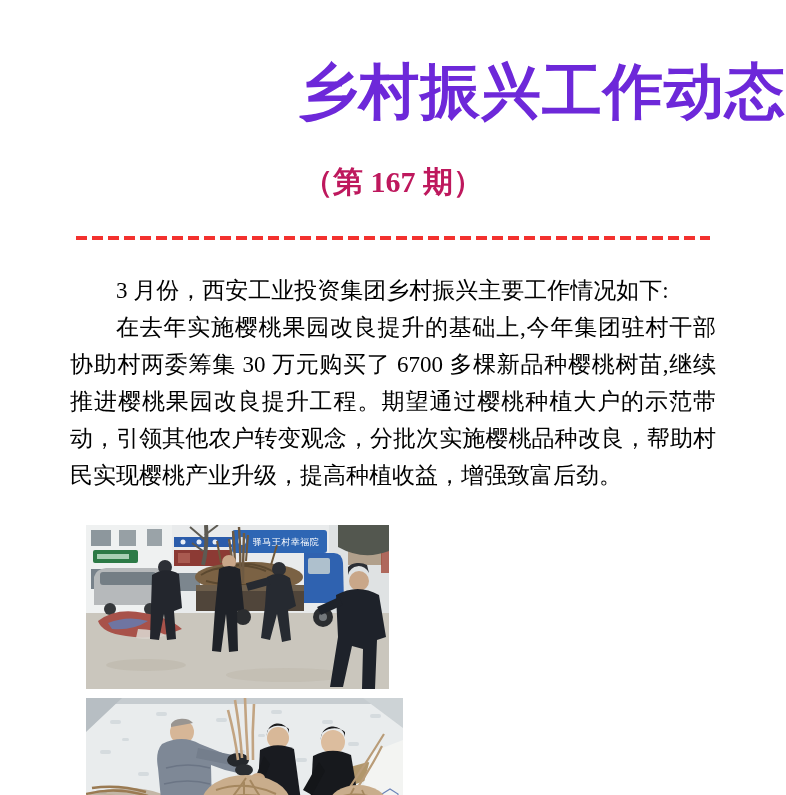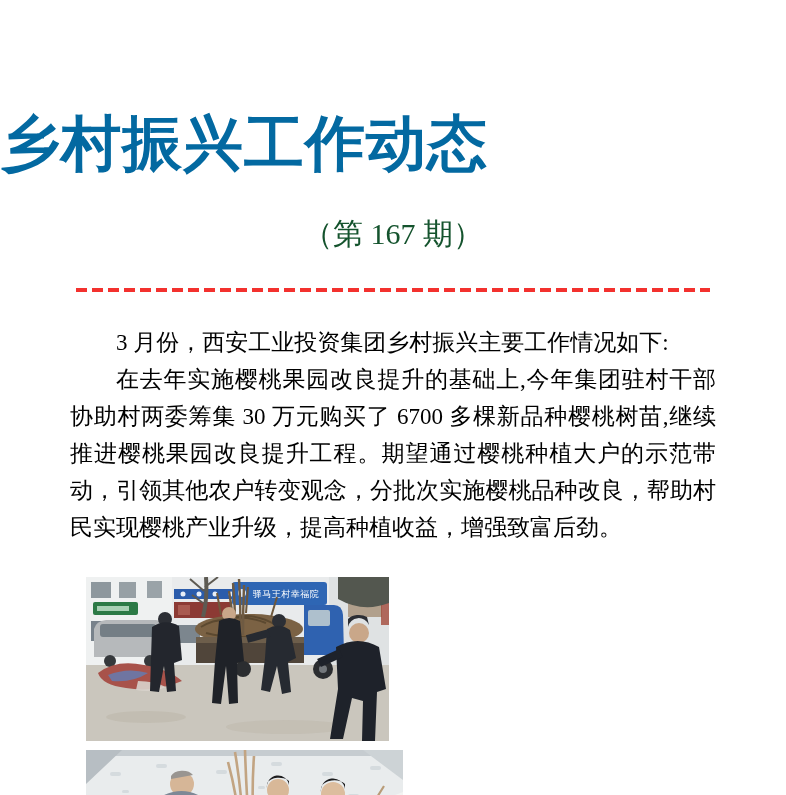--- a/index.html
+++ b/index.html
@@ -4,29 +4,29 @@
 <style>
   * { margin:0; padding:0; box-sizing:border-box; }
   html,body { background:#fff; }
   .page {
     position:relative; width:786px; height:795px; margin:0 auto;
     background:#ffffff; overflow:hidden;
     font-family:"Liberation Serif","DejaVu Serif",serif;
     color:#000;
   }
   .title {
-    margin-top:108px; text-align:left;
+    margin-top:56px; text-align:right;
     font-size:60px; line-height:72px; font-weight:bold;
-    color:#0369a1; letter-spacing:1px;
+    color:#6d28d9; letter-spacing:1px;
     font-family:"Liberation Serif","DejaVu Serif",serif;
   }
   .issue {
     margin-top:34px; text-align:center;
-    font-size:30px; line-height:40px; font-weight:normal;
-    color:#14532d;
+    font-size:30px; line-height:40px; font-weight:bold;
+    color:#be185d;
   }
   .divider {
     margin:34px auto 0 auto; width:634px; height:4px;
     background:repeating-linear-gradient(90deg,#f3312e 0 11px,transparent 11px 16px);
   }
   .content {
     margin:32px 70px 0 70px; width:646px;
     font-size:23px; line-height:37px; text-align:justify;
     text-justify:inter-ideograph;
   }

